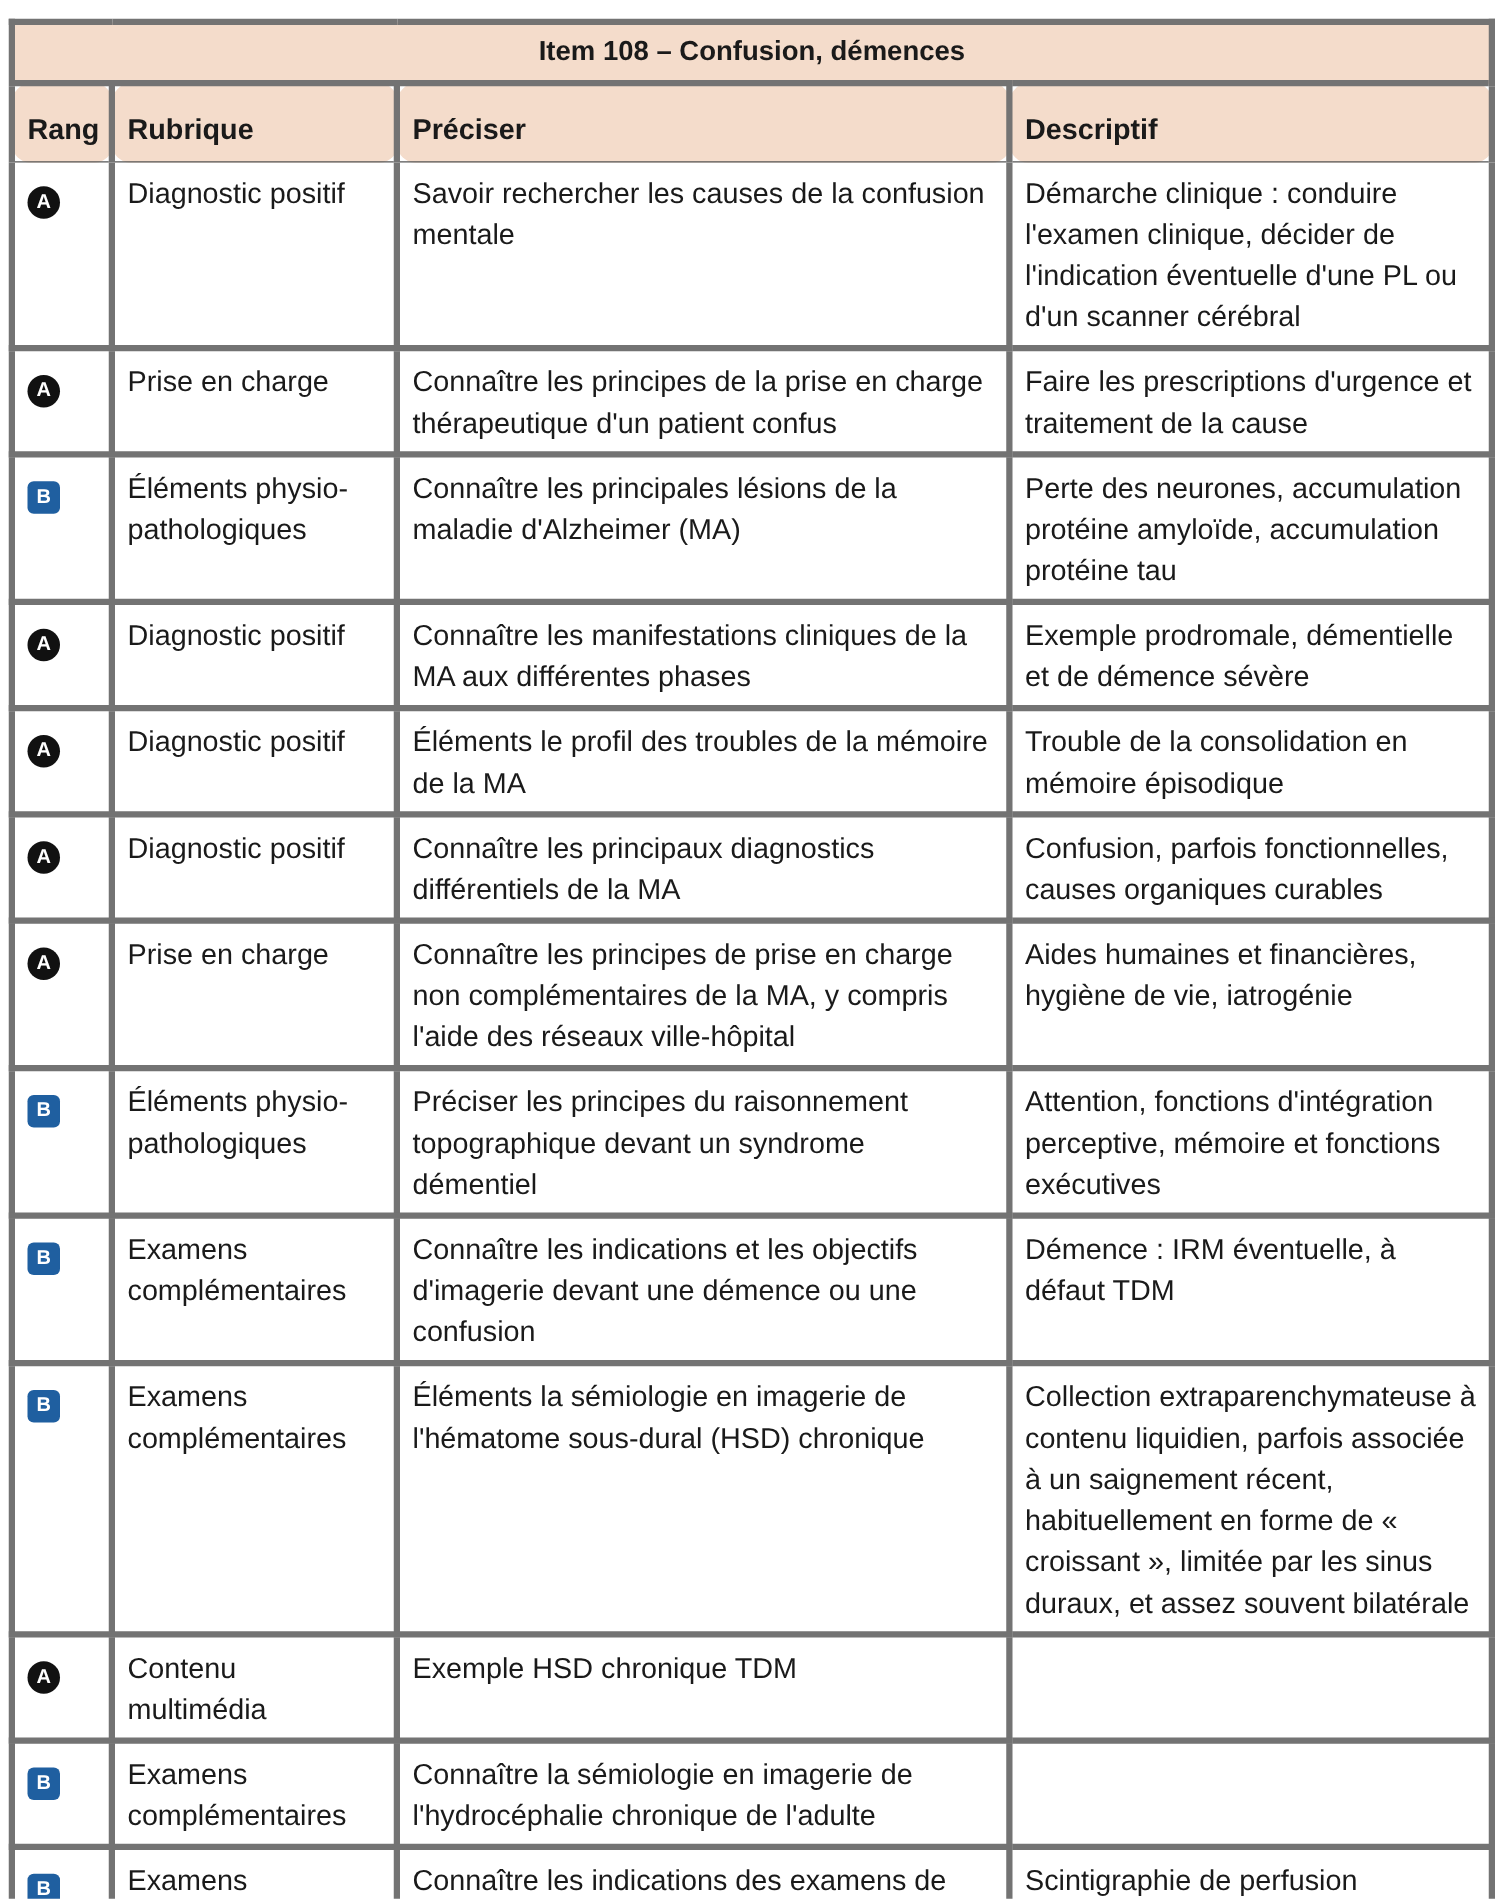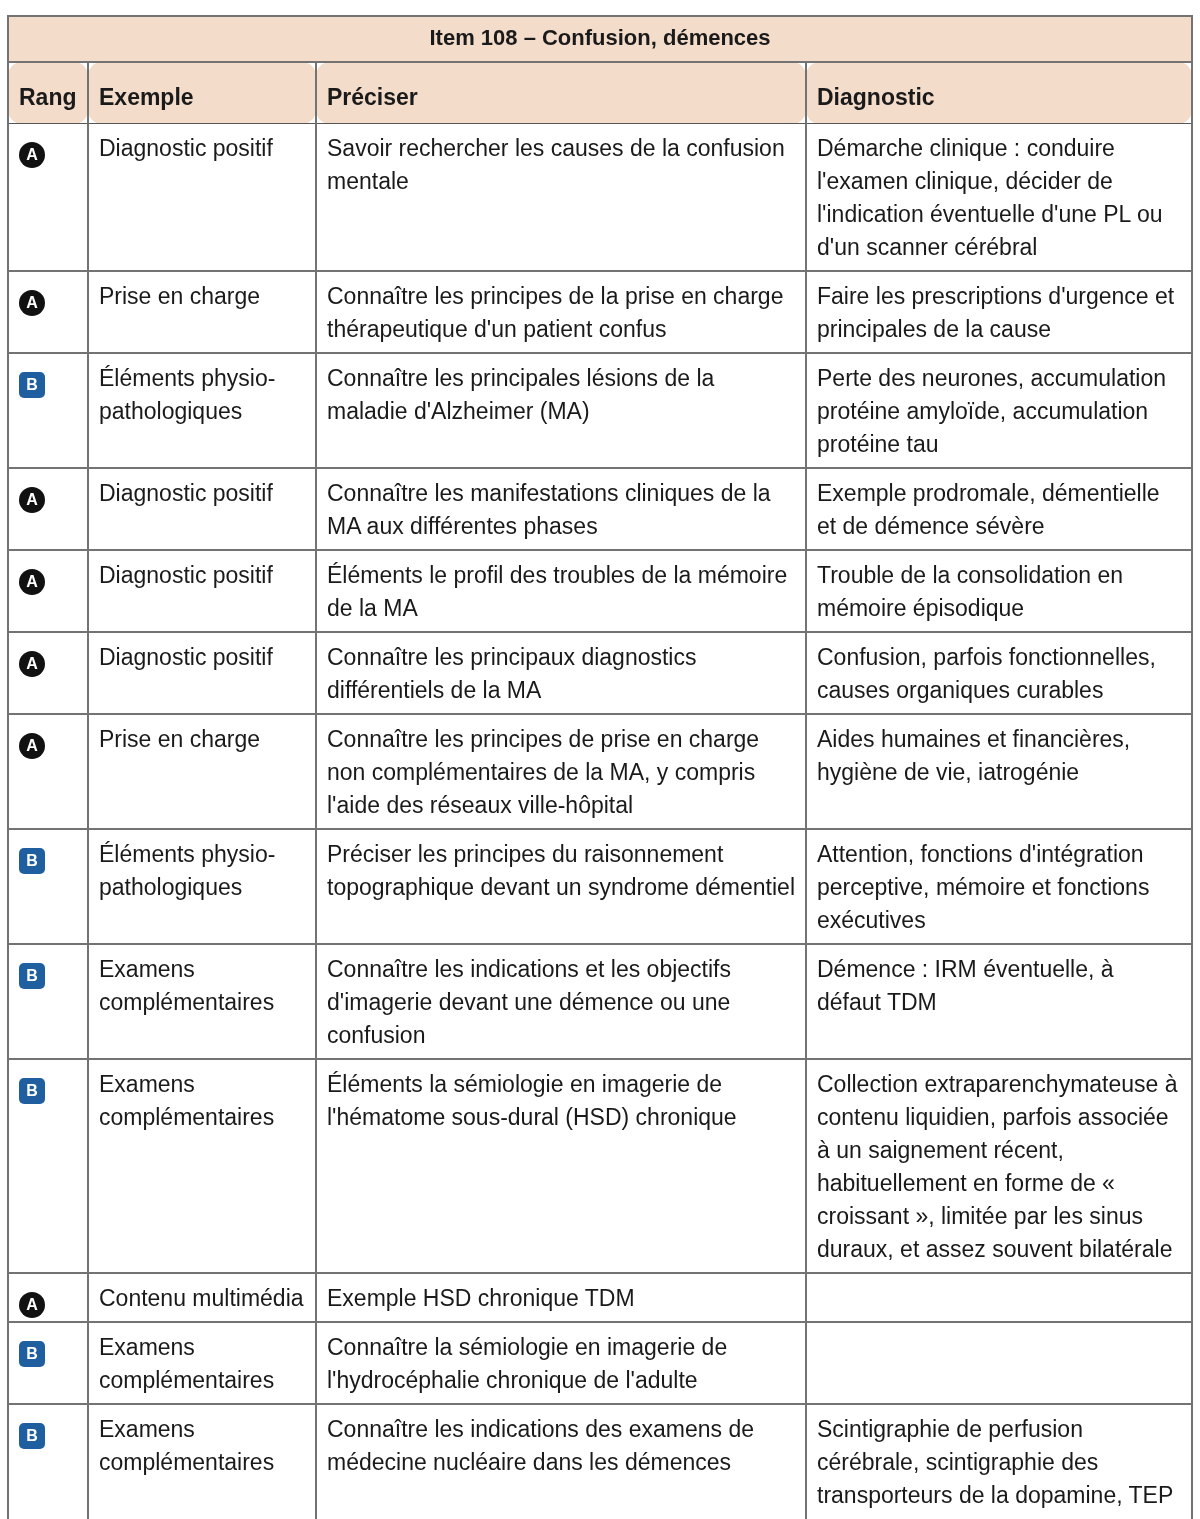--- a/index.html
+++ b/index.html
@@ -1,20 +1,20 @@
 <!DOCTYPE html>
 <html><head>
 <meta charset="utf-8">
 <style>
   html, body { margin: 0; padding: 0; background: #ffffff; }
   body { width: 1200px; height: 1519px; position: relative; font-family: "Liberation Sans", sans-serif; color: #1a1a1a; }
   .wrap { position: absolute; left: 7px; top: 15px; width: 1184px; }
   table { border-collapse: collapse; width: 1184px; table-layout: fixed; border: 1.5px solid #d9534f; }
   col.c1 { width: 80px; } col.c2 { width: 228px; } col.c3 { width: 490px; } col.c4 { width: 386px; }
-  th, td { border: 2px solid #737373; vertical-align: top; text-align: left; font-size: 23px; line-height: 33px; }
+  th, td { border: 5px solid #737373; vertical-align: top; text-align: left; font-size: 23px; line-height: 33px; }
   .title-row th { background: #f4dccb; text-align: center; font-weight: bold; font-size: 22px; height: 40px; padding: 4px 0 0 0; border-bottom: 1.5px solid #555; }
   .head-row th { background: #f4dccb; font-weight: bold; font-size: 23px; padding: 18px 10px 2px 10px; height: 40px; border-bottom: 1.5px solid #555; border-radius: 14px; }
   td { padding: 8px 10px 6px 10px; }
   td.rang { padding: 12px 0 0 10px; }
   .badge { display: inline-block; width: 26px; height: 26px; color: #fff; font-weight: bold; font-size: 16px; line-height: 26px; text-align: center; }
   .badge.A { background: #111; border-radius: 50%; }
   .badge.B { background: #1f5fa0; border-radius: 5px; }
   tbody tr td { border-top: 1.5px solid #8a8a8a; }
 </style>
 </head>
@@ -27,37 +27,37 @@
         <col class="c2">
         <col class="c3">
         <col class="c4">
       </colgroup>
     <thead>
       <tr class="title-row">
         <th colspan="4">Item 108 – Confusion, démences</th>
       </tr>
       <tr class="head-row">
         <th>Rang</th>
-        <th>Exemple</th>
+        <th>Rubrique</th>
         <th>Préciser</th>
-        <th>Diagnostic</th>
+        <th>Descriptif</th>
       </tr>
     </thead>
     <tbody id="rows">
         <tr>
           <td class="rang"><span class="badge A">A</span></td>
           <td>Diagnostic positif</td>
           <td>Savoir rechercher les causes de la confusion mentale</td>
           <td>Démarche clinique : conduire l'examen clinique, décider de l'indication éventuelle d'une PL ou d'un scanner cérébral</td>
         </tr>
         <tr>
           <td class="rang"><span class="badge A">A</span></td>
           <td>Prise en charge</td>
           <td>Connaître les principes de la prise en charge thérapeutique d'un patient confus</td>
-          <td>Faire les prescriptions d'urgence et principales de la cause</td>
+          <td>Faire les prescriptions d'urgence et traitement de la cause</td>
         </tr>
         <tr>
           <td class="rang"><span class="badge B">B</span></td>
           <td>Éléments physio-pathologiques</td>
           <td>Connaître les principales lésions de la maladie d'Alzheimer (MA)</td>
           <td>Perte des neurones, accumulation protéine amyloïde, accumulation protéine tau</td>
         </tr>
         <tr>
           <td class="rang"><span class="badge A">A</span></td>
           <td>Diagnostic positif</td>

